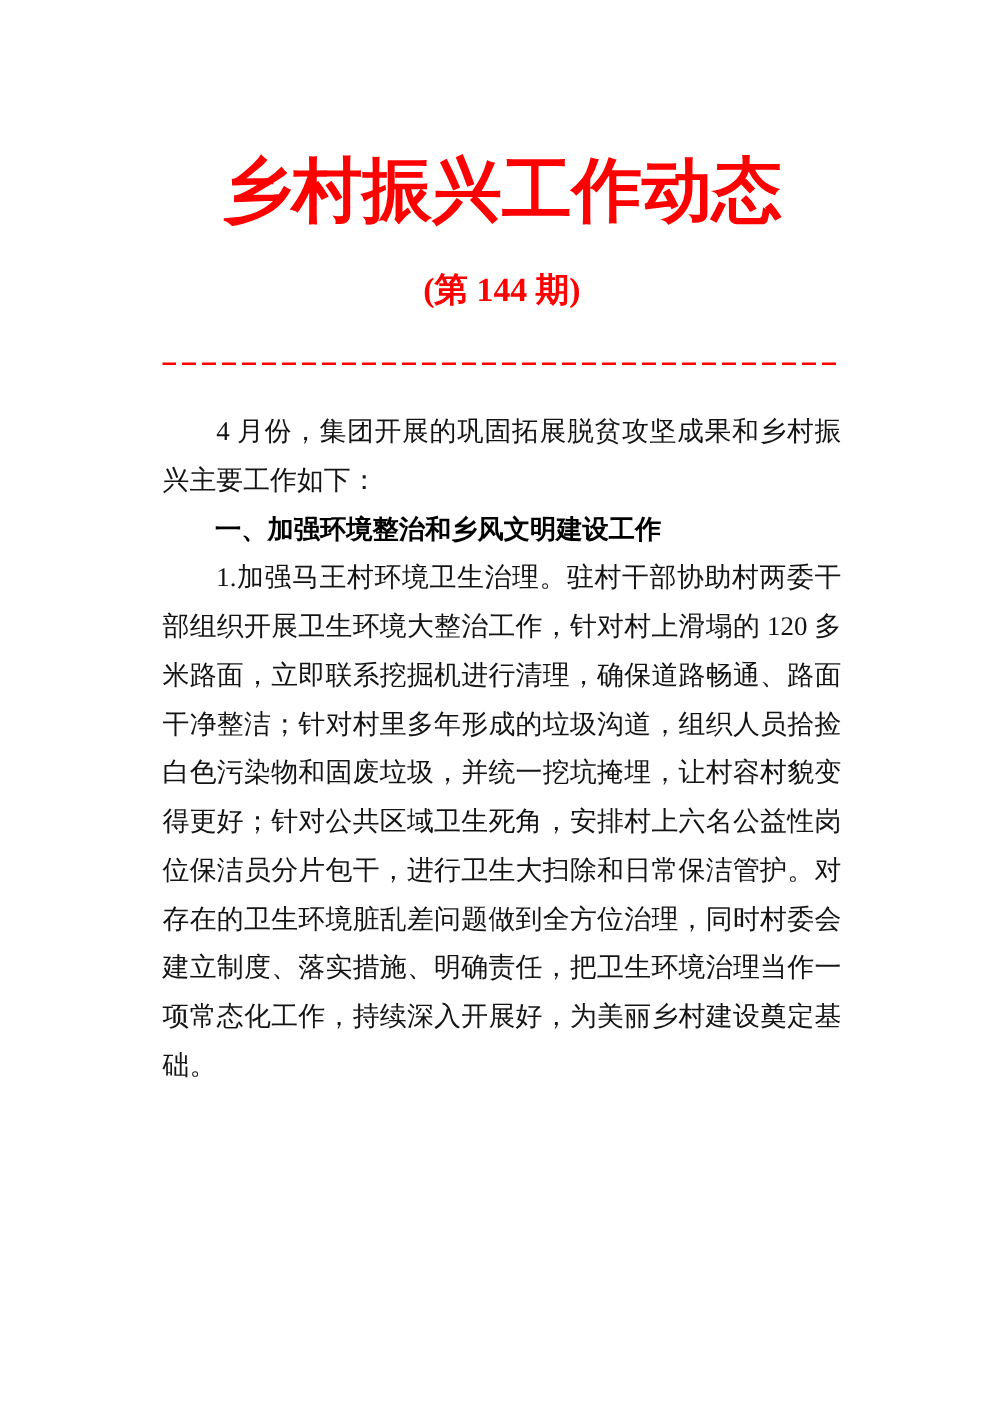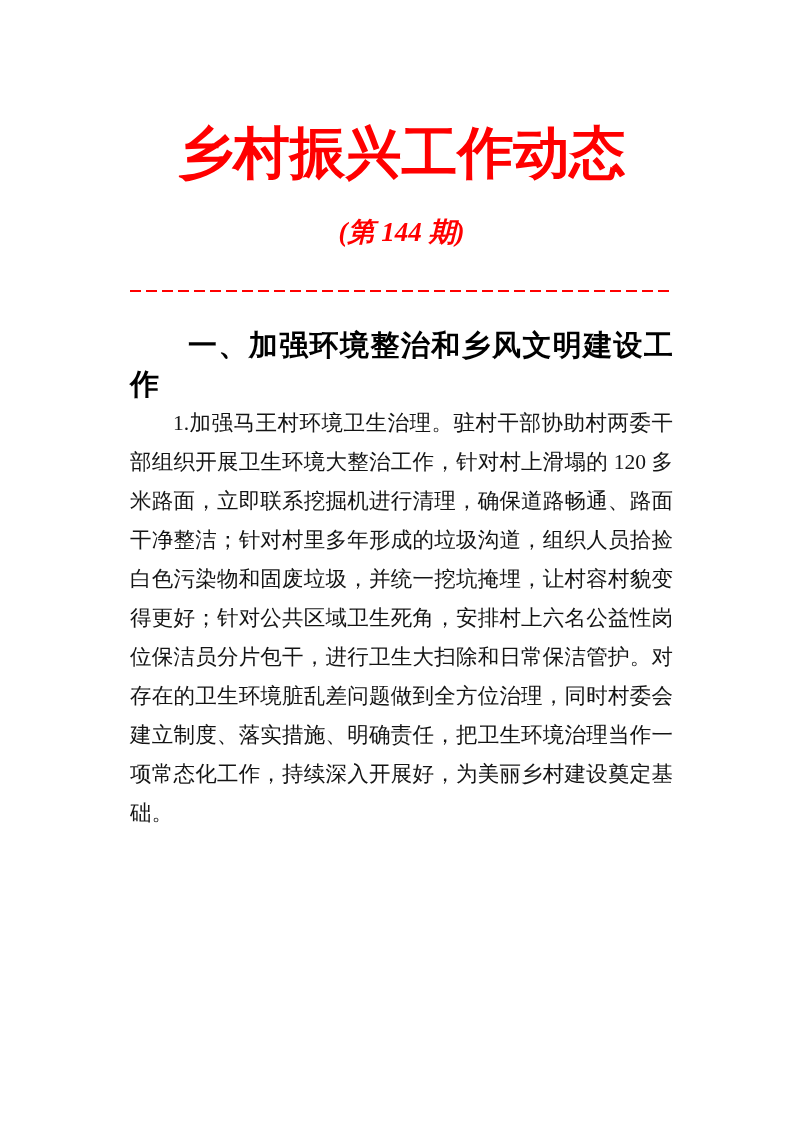--- a/index.html
+++ b/index.html
@@ -29,21 +29,20 @@
     letter-spacing: 0px;
     white-space: nowrap;
   }
   .doc-issue {
     margin: 26px 0 0 0;
     text-align: center;
     font-size: 27px;
     font-weight: bold;
     color: #ff0000;
     font-family: "Liberation Serif", "DejaVu Serif", serif;
-    font-style: italic;
   }
   .dashed-divider {
     margin-top: 40px;
     height: 2px;
     background: repeating-linear-gradient(
       to right,
       #ff0000 0px, #ff0000 11px,
       transparent 11px, transparent 16px
     );
   }
@@ -57,37 +56,38 @@
   .body-text p {
     margin: 0;
     text-indent: 2em;
   }
   .section-heading {
     margin: 0;
     text-indent: 2em;
     font-family: "Liberation Sans", "DejaVu Sans", sans-serif;
     font-weight: bold;
     color: #000000;
-    font-size: 29px;
+    font-size: 21px;
     line-height: 39px;
   }
 </style>
 </head>
 <body>
 
 <div class="page">
 
   <h1 class="doc-title">乡村振兴工作动态</h1>
 
   <div class="doc-issue">(第 144 期)</div>
 
   <div class="dashed-divider"></div>
 
   <div class="body-text">
 
+    <p>4 月份，集团开展的巩固拓展脱贫攻坚成果和乡村振兴主要工作如下：</p>
 
     <p class="section-heading">一、加强环境整治和乡风文明建设工作</p>
 
 
     <p>1.加强马王村环境卫生治理。驻村干部协助村两委干部组织开展卫生环境大整治工作，针对村上滑塌的 120 多米路面，立即联系挖掘机进行清理，确保道路畅通、路面干净整洁；针对村里多年形成的垃圾沟道，组织人员拾捡白色污染物和固废垃圾，并统一挖坑掩埋，让村容村貌变得更好；针对公共区域卫生死角，安排村上六名公益性岗位保洁员分片包干，进行卫生大扫除和日常保洁管护。对存在的卫生环境脏乱差问题做到全方位治理，同时村委会建立制度、落实措施、明确责任，把卫生环境治理当作一项常态化工作，持续深入开展好，为美丽乡村建设奠定基础。</p>
 
   </div>
 
 </div>
 

